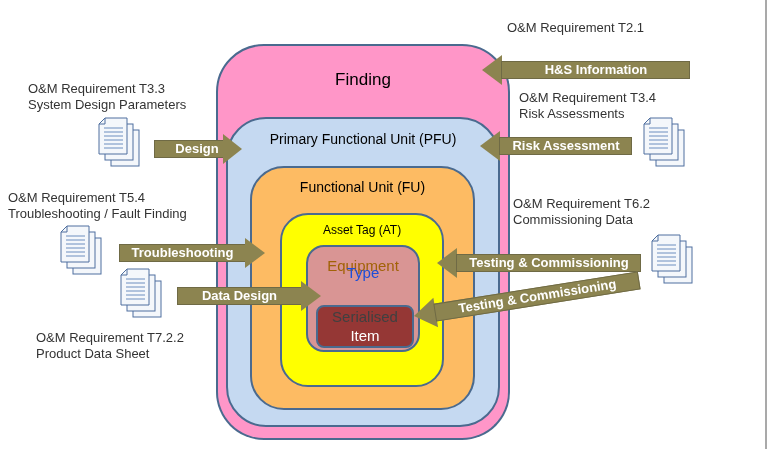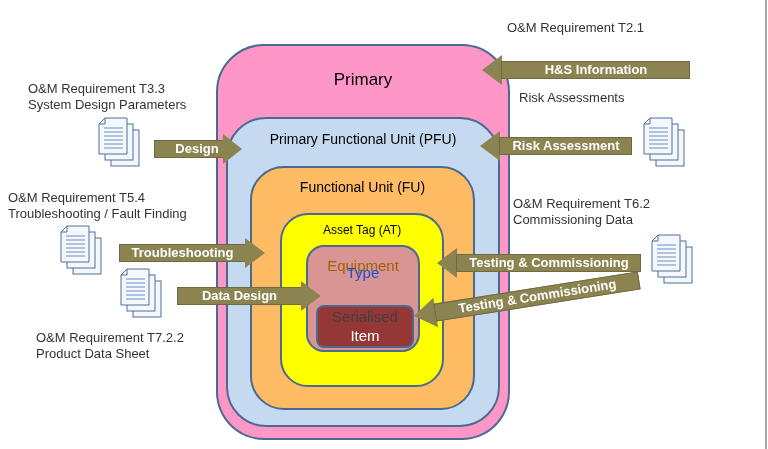--- a/index.html
+++ b/index.html
@@ -15,21 +15,21 @@
   .arrow .txt { position:absolute; top:6px; height:18px; line-height:18px; color:#fff; font-weight:bold; font-size:13px; text-align:center; white-space:nowrap; }
   .doc { position:absolute; width:48px; height:54px; }
 </style>
 </head>
 <body>
 
 <div class="rightline"></div>
 
 <div class="box" style="left:216px;top:44px;width:294px;height:215px;border-radius:48px;background:#ff96c8;"></div>
 <div class="box" style="left:216px;top:200px;width:294px;height:240px;border-radius:0 0 48px 48px;border-top:none;background:#ff96c8;"></div>
-<div class="lbl" style="left:216px;top:70px;width:294px;font-size:17px;">Primary</div>
+<div class="lbl" style="left:216px;top:70px;width:294px;font-size:17px;">Finding</div>
 
 <div class="box" style="left:226px;top:117px;width:274px;height:310px;border-radius:40px;background:#c5d9f1;"></div>
 <div class="lbl" style="left:226px;top:131px;width:274px;font-size:14px;">Primary Functional Unit (PFU)</div>
 
 <div class="box" style="left:250px;top:166px;width:225px;height:244px;border-radius:34px;background:#fdbb63;"></div>
 <div class="lbl" style="left:250px;top:179px;width:225px;font-size:14px;text-align:center;">Functional Unit (FU)</div>
 
 <div class="box" style="left:280px;top:213px;width:164px;height:174px;border-radius:28px;background:#ffff00;"></div>
 <div class="lbl" style="left:280px;top:223px;width:164px;font-size:12px;">Asset Tag (AT)</div>
 
@@ -42,20 +42,21 @@
 <div class="lbl" style="left:316px;top:327px;width:98px;font-size:15px;color:#fff;">Item</div>
 
 <div class="req" style="left:507px;top:20px;">
   <div>O&amp;M Requirement T2.1</div>
 </div>
 <div class="req" style="left:28px;top:81px;">
   <div>O&amp;M Requirement T3.3</div>
   <div>System Design Parameters</div>
 </div>
 <div class="req" style="left:519px;top:90px;">
+  <div>O&amp;M Requirement T3.4</div>
   <div>Risk Assessments</div>
 </div>
 <div class="req" style="left:8px;top:190px;">
   <div>O&amp;M Requirement T5.4</div>
   <div>Troubleshooting  / Fault Finding</div>
 </div>
 <div class="req" style="left:513px;top:196px;">
   <div>O&amp;M Requirement T6.2</div>
   <div>Commissioning  Data</div>
 </div>

